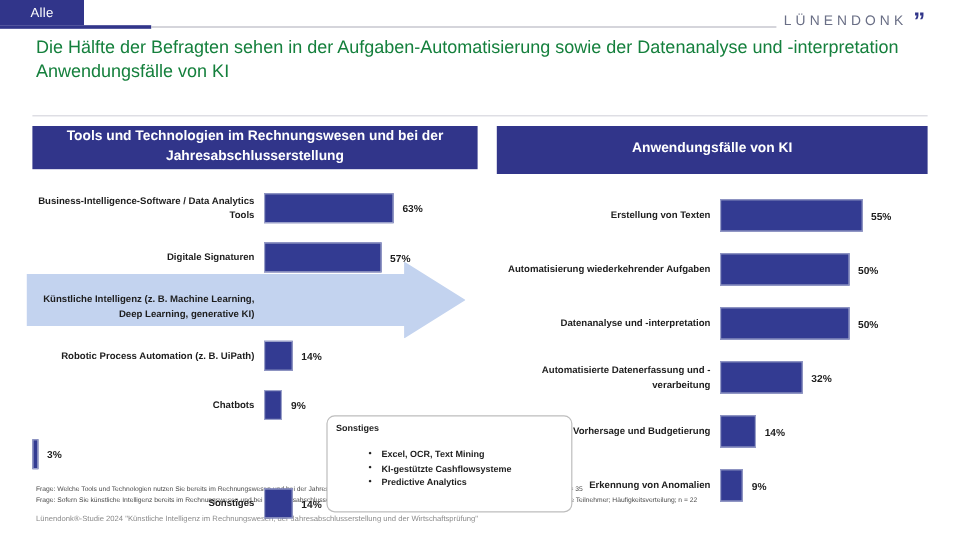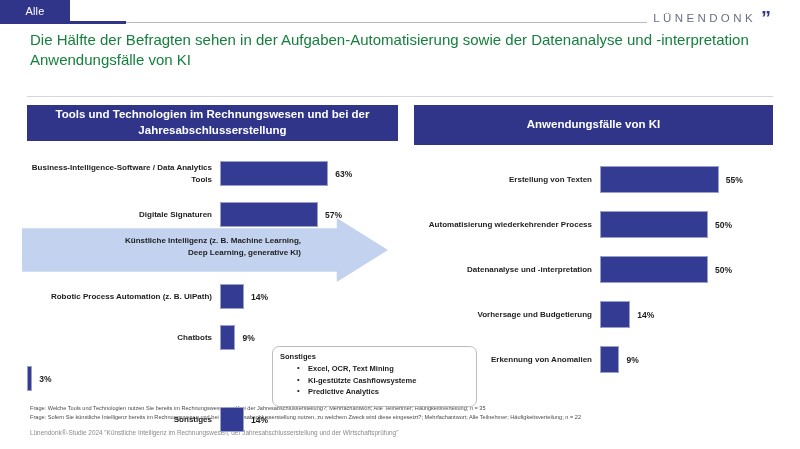--- a/index.html
+++ b/index.html
@@ -175,21 +175,21 @@
     box-sizing: border-box;
     z-index: 5;
   }
   .callout-title {
     font-size: 7.5px;
     font-weight: 700;
     color: #1d1d1d;
     margin-bottom: 1px;
   }
   .callout-list {
-    margin: 2px;
+    margin: 12px;
     padding-left: 26px;
     list-style: none;
   }
   .callout-list li {
     font-size: 7.5px;
     font-weight: 700;
     color: #1d1d1d;
     line-height: 1.55;
     position: relative;
   }
@@ -252,21 +252,21 @@
             <span class="bar-value">63%</span>
           </div>
         </div>
         <div class="row" style="height: 41px;">
           <div class="row-label">Digitale Signaturen</div>
           <div class="bar-wrap">
             <div class="bar" style="width: 98.04px; height: 25px;"></div>
             <span class="bar-value">57%</span>
           </div>
         </div>
-        <div class="row" style="height: 41px; flex-direction: column;">
+        <div class="row" style="height: 41px;">
           <div class="row-label">Künstliche Intelligenz (z. B. Machine Learning, Deep Learning, generative KI)</div>
         </div>
         <div class="row" style="height: 41px;">
           <div class="row-label">Robotic Process Automation (z. B. UiPath)</div>
           <div class="bar-wrap">
             <div class="bar" style="width: 24.08px; height: 25px;"></div>
             <span class="bar-value">14%</span>
           </div>
         </div>
         <div class="row" style="height: 41px;">
@@ -296,31 +296,38 @@
     <div class="panel-title">Anwendungsfälle von KI</div>
     <div class="chart" id="chart-right" style="margin-top: 12px;">
         <div class="row" style="height: 45px;">
           <div class="row-label">Erstellung von Texten</div>
           <div class="bar-wrap">
             <div class="bar" style="width: 118.8px; height: 27px;"></div>
             <span class="bar-value">55%</span>
           </div>
         </div>
         <div class="row" style="height: 45px;">
-          <div class="row-label">Automatisierung wiederkehrender Process</div>
+          <div class="row-label">Automatisierung wiederkehrender Aufgaben</div>
           <div class="bar-wrap">
             <div class="bar" style="width: 108px; height: 27px;"></div>
             <span class="bar-value">50%</span>
           </div>
         </div>
         <div class="row" style="height: 45px;">
           <div class="row-label">Datenanalyse und -interpretation</div>
           <div class="bar-wrap">
             <div class="bar" style="width: 108px; height: 27px;"></div>
             <span class="bar-value">50%</span>
+          </div>
+        </div>
+        <div class="row" style="height: 45px;">
+          <div class="row-label">Automatisierte Datenerfassung und -verarbeitung</div>
+          <div class="bar-wrap">
+            <div class="bar" style="width: 69.12px; height: 27px;"></div>
+            <span class="bar-value">32%</span>
           </div>
         </div>
         <div class="row" style="height: 45px;">
           <div class="row-label">Vorhersage und Budgetierung</div>
           <div class="bar-wrap">
             <div class="bar" style="width: 30.24px; height: 27px;"></div>
             <span class="bar-value">14%</span>
           </div>
         </div>
         <div class="row" style="height: 45px;">

